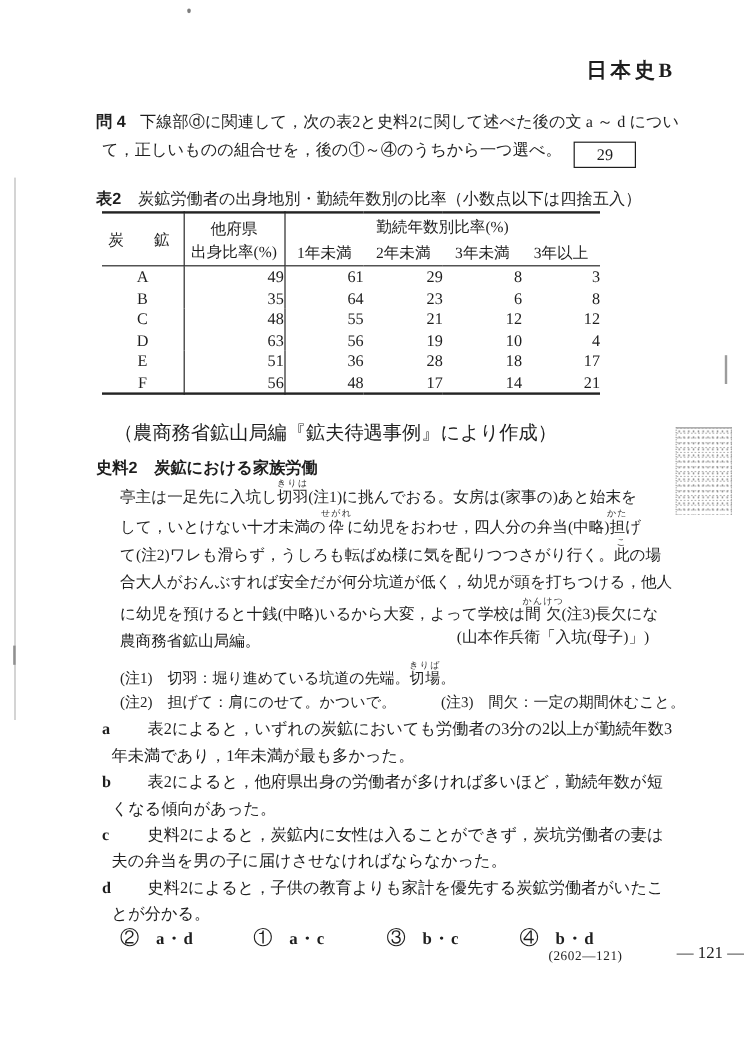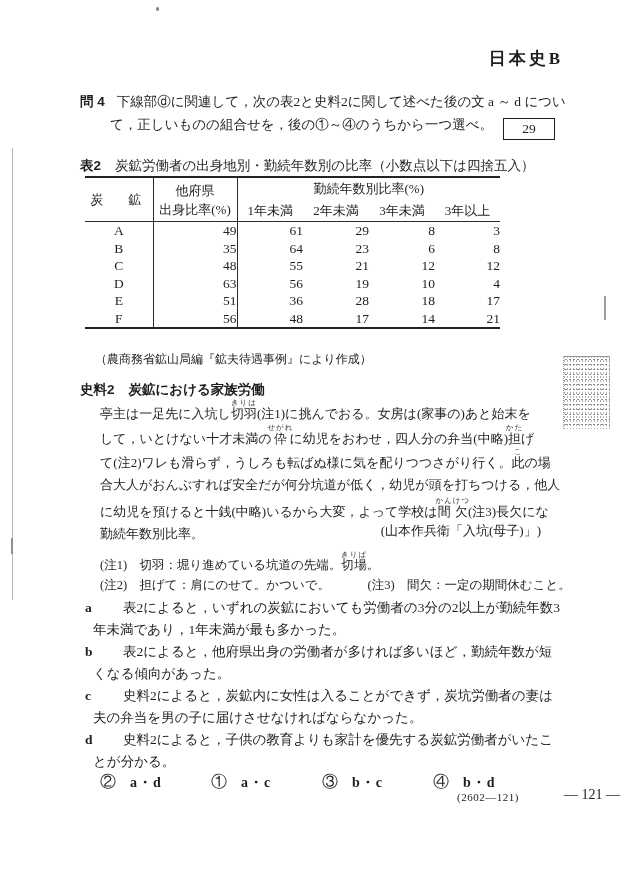--- a/index.html
+++ b/index.html
@@ -23,21 +23,21 @@
       radial-gradient(circle,#9a9a9a 0.5px,transparent 0.9px);
     background-size:4px 5px,3px 4px;background-position:0 0,2px 2px;
     border-top:1px solid #7a7a7a;border-left:1px dotted #8a8a8a;border-right:1px dotted #8a8a8a;
   }
 
   .subject{position:absolute;top:47px;right:57px;font-size:17px;font-weight:bold;letter-spacing:3px;}
 
   .question{position:absolute;left:80px;top:90px;width:480px;font-size:13.5px;line-height:23px;}
   .q-line1{white-space:nowrap;}
   .q-label{font-weight:bold;margin-right:12px;}
-  .q-line2{margin-left:30px;white-space:nowrap;}
+  .q-line2{margin-left:5px;white-space:nowrap;}
   .answer-box{
     display:inline-block;width:50px;height:20px;border:1.6px solid #1e1e1e;
     text-align:center;line-height:20px;vertical-align:-4px;margin-left:10px;font-size:13.5px;
   }
 
   .t-caption{position:absolute;left:80px;top:157px;font-size:13.5px;white-space:nowrap;}
   .t-caption .t-label{font-weight:bold;margin-right:14px;}
 
   table.t2{
     position:absolute;left:85px;top:176px;width:415px;
@@ -50,21 +50,21 @@
   .vr{border-right:1px solid #2a2a2a;}
   .hb{border-bottom:1px solid #2a2a2a;}
   .th-mine{text-align:center;vertical-align:middle;letter-spacing:6px;margin-left:32px;}
   .th-other{text-align:center;vertical-align:middle;line-height:19px;}
   .th-group{text-align:center;height:22px;line-height:22px;}
   .th-year{text-align:center;height:21px;line-height:21px;}
   td.c-mine{text-align:center;height:17.5px;line-height:17.5px;font-size:13.5px;}
   td.c-other{text-align:right;padding-right:34px;height:17.5px;line-height:17.5px;font-size:13.5px;}
   td.c-year{text-align:right;padding-right:12px;height:17.5px;line-height:17.5px;font-size:13.5px;}
 
-  .t-source{position:absolute;left:95px;top:351px;font-size:12px;white-space:nowrap;}
+  .t-source{position:absolute;left:95px;top:351px;font-size:16px;white-space:nowrap;}
 
   .s2-head{position:absolute;left:80px;top:381px;font-size:13.5px;font-weight:bold;white-space:nowrap;}
   .s2-head .s2-label{margin-right:14px;}
   .s2-body{position:absolute;left:100px;top:399px;width:450px;}
   .sline{height:24.5px;line-height:24.5px;white-space:nowrap;font-size:13px;}
   ruby{ruby-position:over;}
   rt{font-size:7.5px;letter-spacing:1px;color:#333;}
   .s2-credit{position:absolute;right:79px;top:522px;font-size:13px;white-space:nowrap;}
 
   .notes{position:absolute;left:100px;top:551px;}
@@ -186,21 +186,21 @@
   <div class="s2-head">
     <span class="s2-label gothic">史料2</span><span class="gothic">炭鉱における家族労働</span>
   </div>
 
   <div class="s2-body">
       <div class="sline">亭主は一足先に入坑し<ruby>切羽<rt>きりは</rt></ruby>(注1)に挑んでおる。女房は(家事の)あと始末を</div>
       <div class="sline">して，いとけない十才未満の<ruby>伜<rt>せがれ</rt></ruby>に幼児をおわせ，四人分の弁当(中略)<ruby>担<rt>かた</rt></ruby>げ</div>
       <div class="sline">て(注2)ワレも滑らず，うしろも転ばぬ様に気を配りつつさがり行く。<ruby>此<rt>こ</rt></ruby>の場</div>
       <div class="sline">合大人がおんぶすれば安全だが何分坑道が低く，幼児が頭を打ちつける，他人</div>
       <div class="sline">に幼児を預けると十銭(中略)いるから大変，よって学校は<ruby>間欠<rt>かんけつ</rt></ruby>(注3)長欠にな</div>
-      <div class="sline">勤続年数別比率。</div>
+      <div class="sline">農商務省鉱山局編。</div>
     </div>
   <div class="s2-credit">(山本作兵衛「入坑(母子)」)</div>
 
   <div class="notes">
       <div class="sline">(注1)　切羽：堀り進めている坑道の先端。<ruby>切場<rt>きりば</rt></ruby>。</div>
       <div class="sline">(注2)　担げて：肩にのせて。かついで。　　　(注3)　間欠：一定の期間休むこと。</div>
     </div>
 
   <div class="statements">
       <div class="statement"><span class="slabel">a</span>表2によると，いずれの炭鉱においても労働者の3分の2以上が勤続年数3年未満であり，1年未満が最も多かった。</div>

